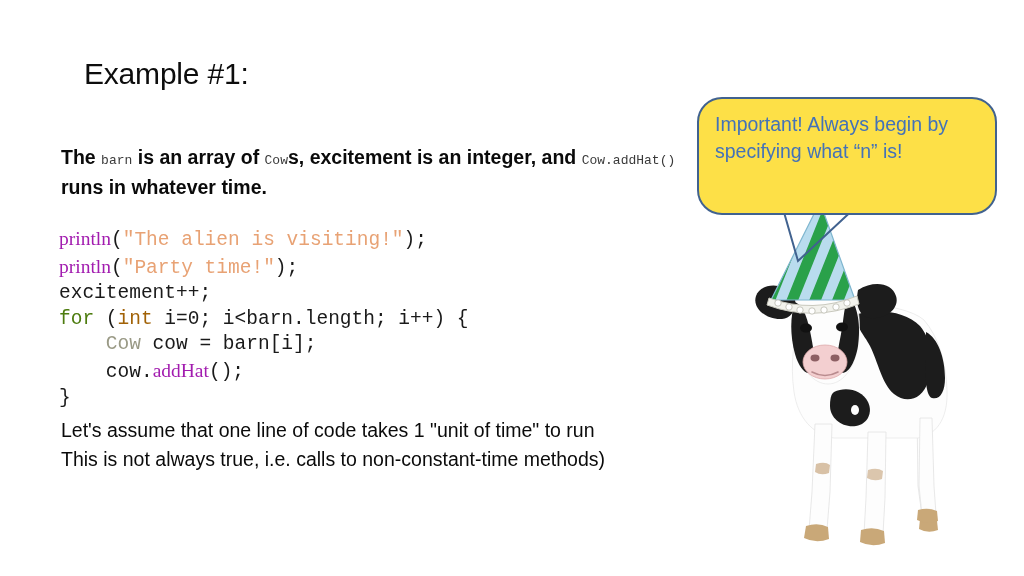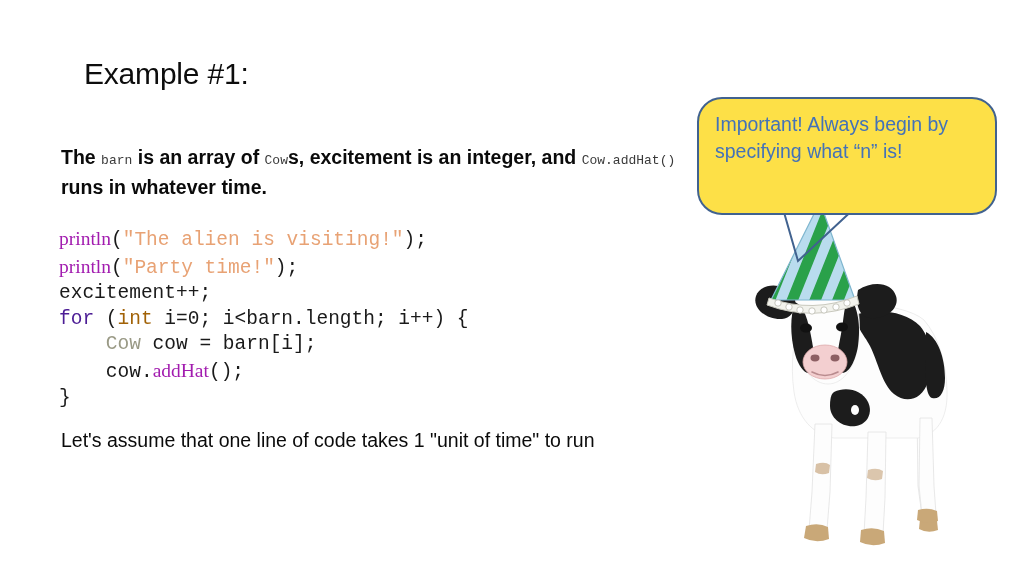--- a/index.html
+++ b/index.html
@@ -54,30 +54,30 @@
     top: 226px;
     font-family: "Liberation Mono", monospace;
     font-size: 19.5px;
     line-height: 25.6px;
     white-space: pre;
     color: #1a1a1a;
   }
   #code-block .ln { display: block; }
   .tok-fn    { color: #a21caf; font-family: Liberation Serif, serif; }
   .tok-str   { color: #e8a274; }
-  .tok-kw    { color: #4c1d95; }
+  .tok-kw    { color: #4d7c0f; }
   .tok-type  { color: #9a9a86; }
   .tok-prim  { color: #a16207; }
   .tok-plain { color: #1a1a1a; }
 
   
   #bottom-note {
     position: absolute;
     left: 61px;
-    top: 426px;
+    top: 416px;
     width: 700px;
     font-size: 19.5px;
     line-height: 29px;
     color: #0a0a0a;
   }
 
   
   #callout {
     position: absolute;
     left: 697px;
@@ -130,20 +130,21 @@
 <body>
 
 <div id="slide-title">Example #1:</div>
 
 <div id="intro-paragraph"><span>The </span><span class="mono">barn</span><span> is an array of </span><span class="mono">Cow</span><span>s, excitement is an integer, and </span><span class="mono">Cow.addHat()</span><span> runs in whatever time.</span></div>
 
 <div id="code-block"><span class="ln"><span class="tok-fn">println</span><span class="tok-plain">(</span><span class="tok-str">"The alien is visiting!"</span><span class="tok-plain">);</span></span><span class="ln"><span class="tok-fn">println</span><span class="tok-plain">(</span><span class="tok-str">"Party time!"</span><span class="tok-plain">);</span></span><span class="ln tok-plain">excitement++;</span><span class="ln"><span class="tok-kw">for</span><span class="tok-plain"> (</span><span class="tok-prim">int</span><span class="tok-plain"> i=0; i&lt;barn.length; i++) {</span></span><span class="ln"><span class="tok-plain">    </span><span class="tok-type">Cow</span><span class="tok-plain"> cow = barn[i];</span></span><span class="ln"><span class="tok-plain">    </span><span class="tok-plain">cow.</span><span class="tok-fn">addHat</span><span class="tok-plain">();</span></span><span class="ln tok-plain">}</span></div>
 
 <div id="bottom-note">
   <div>Let's assume that one line of code takes 1 "unit of time" to run</div>
+  <div>This is not always true, i.e. calls to non-constant-time methods)</div>
 </div>
 
 <svg id="callout-tail" viewBox="0 0 130 95">
   <polyline points="128,2 38,86 15,6" fill="none" stroke="#41628f" stroke-width="2" stroke-linejoin="miter" stroke-linecap="butt"></polyline>
 </svg>
 
 <div id="callout">
   <div id="callout-text">
     <span>Important! Always begin</span>
     <span>by specifying what “n” is!</span>

